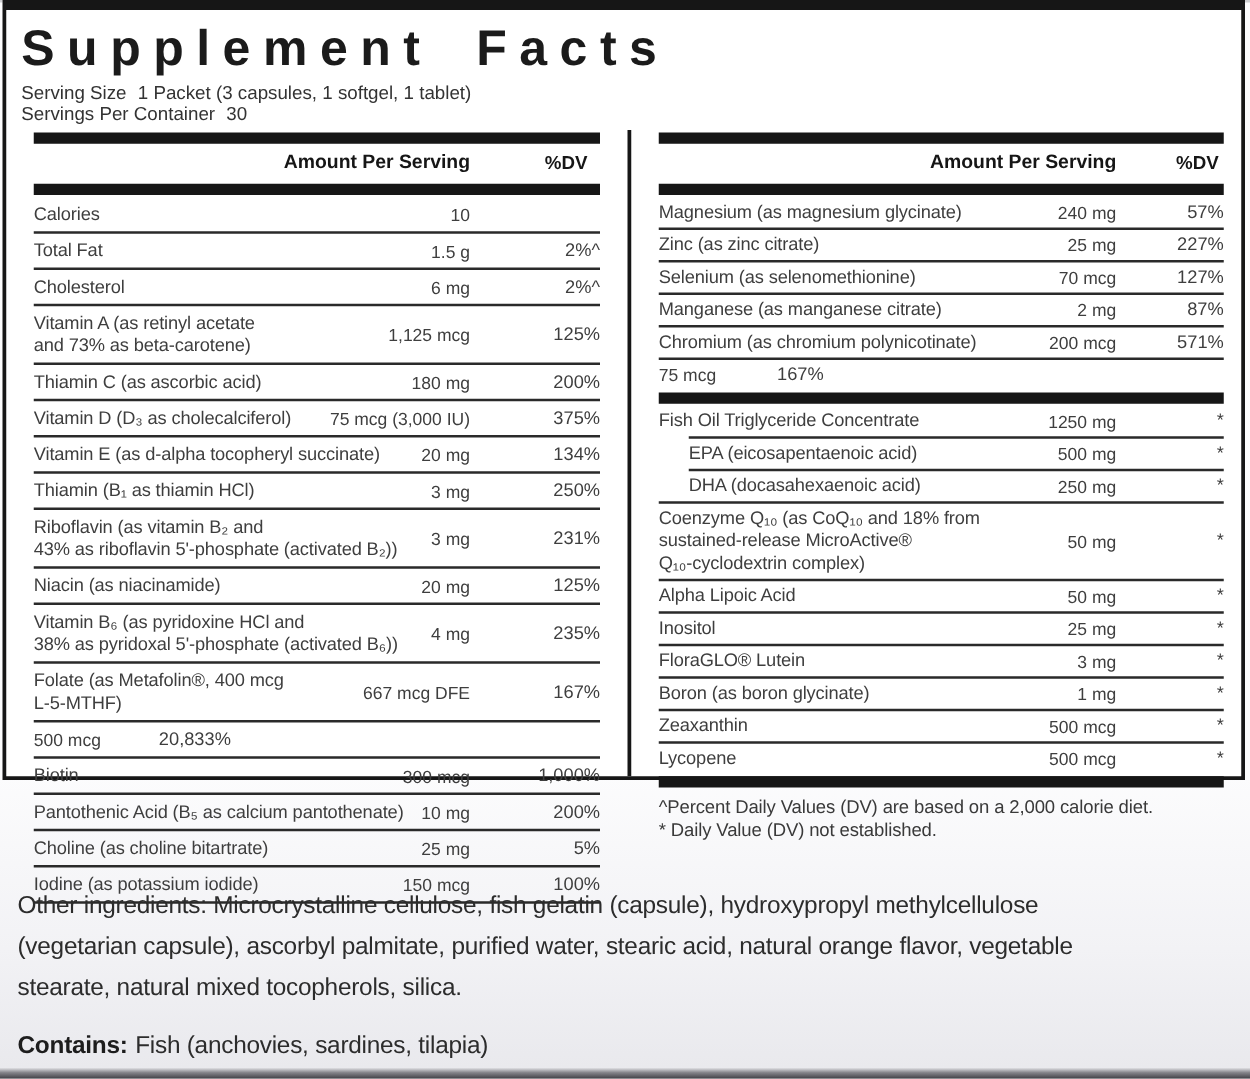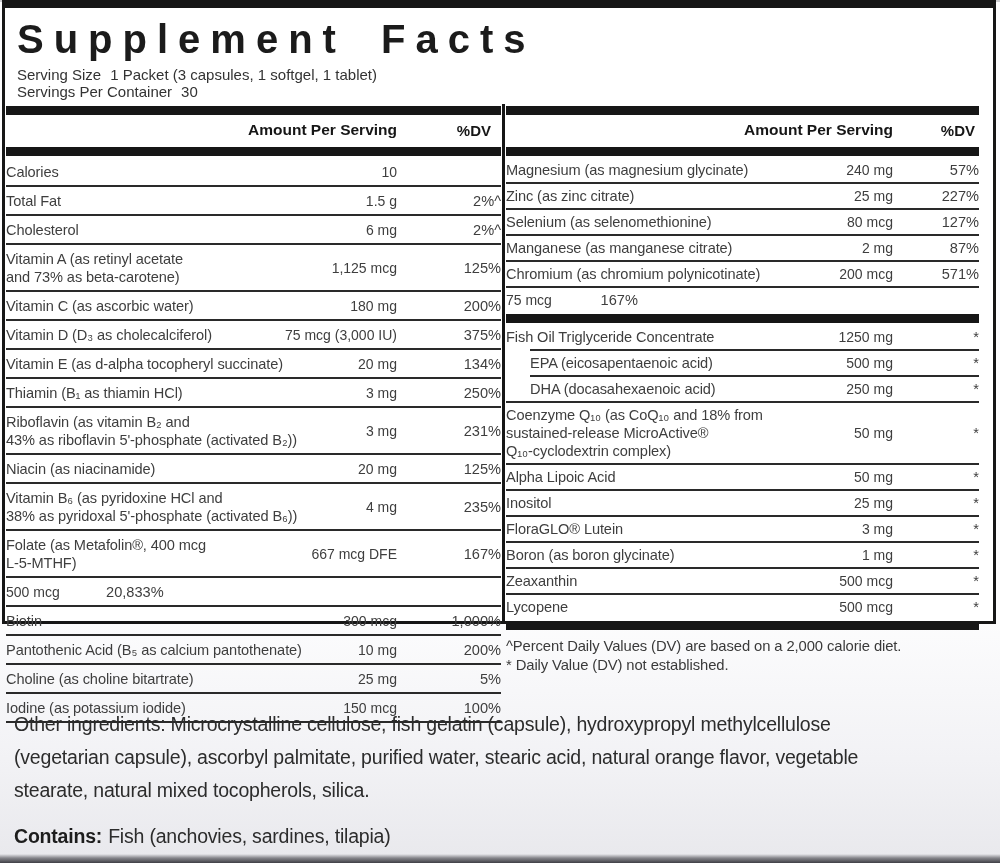--- a/index.html
+++ b/index.html
@@ -25,21 +25,21 @@
   .head { padding: 9px 12px 0 12px; }
   .title {
     font-size: 40px; font-weight: bold; color: #1b1b1b;
     letter-spacing: 10px; word-spacing: 14px; line-height: 44px; white-space: nowrap;
   }
   .serving-line { font-size: 15px; color: #333333; line-height: 17px; }
   .serving-block { margin-top: 5px; }
   .serving-line .lab { margin-right: 9px; }
 
   .cols { flex: 1; display: flex; align-items: stretch; margin-top: 4px; min-height: 0; }
-  .col { padding: 0 1px; }
+  .col { padding: 0 22px; }
   .col-left  { width: 497px; }
   .col-right { flex: 1; border-left: 3px solid #161616; padding-right: 14px; }
 
   .thick { height: 9px; background: #161616; margin: 2px 0; }
   .hdr { display: flex; align-items: flex-end; padding: 4px 0 6px 0; }
   .hdr .sp { flex: 1; }
   .hdr .amt-h { font-size: 15.5px; font-weight: bold; color: #161616; }
   .hdr .dv-h  { font-size: 15px; font-weight: bold; color: #161616; text-align: right; }
   .col-left  .hdr .dv-h { width: 104px; padding-right: 10px; }
   .col-right .hdr .dv-h { width: 86px;  padding-right: 4px; }
@@ -117,21 +117,21 @@
             <div class="amt">6 mg</div>
             <div class="dv">2%^</div>
           </div>
           <div class="row">
             <div class="name">Vitamin A (as retinyl acetate
 and 73% as beta-carotene)</div>
             <div class="amt">1,125 mcg</div>
             <div class="dv">125%</div>
           </div>
           <div class="row">
-            <div class="name">Vitamin C (as ascorbic water)</div>
+            <div class="name">Thiamin C (as ascorbic acid)</div>
             <div class="amt">180 mg</div>
             <div class="dv">200%</div>
           </div>
           <div class="row">
             <div class="name">Vitamin D (D₃ as cholecalciferol)</div>
             <div class="amt">75 mcg (3,000 IU)</div>
             <div class="dv">375%</div>
           </div>
           <div class="row">
             <div class="name">Vitamin E (as d-alpha tocopheryl succinate)</div>
@@ -208,21 +208,21 @@
             <div class="amt">240 mg</div>
             <div class="dv">57%</div>
           </div>
           <div class="row">
             <div class="name">Zinc (as zinc citrate)</div>
             <div class="amt">25 mg</div>
             <div class="dv">227%</div>
           </div>
           <div class="row">
             <div class="name">Selenium (as selenomethionine)</div>
-            <div class="amt">80 mcg</div>
+            <div class="amt">70 mcg</div>
             <div class="dv">127%</div>
           </div>
           <div class="row">
             <div class="name">Manganese (as manganese citrate)</div>
             <div class="amt">2 mg</div>
             <div class="dv">87%</div>
           </div>
           <div class="row">
             <div class="name">Chromium (as chromium polynicotinate)</div>
             <div class="amt">200 mcg</div>

